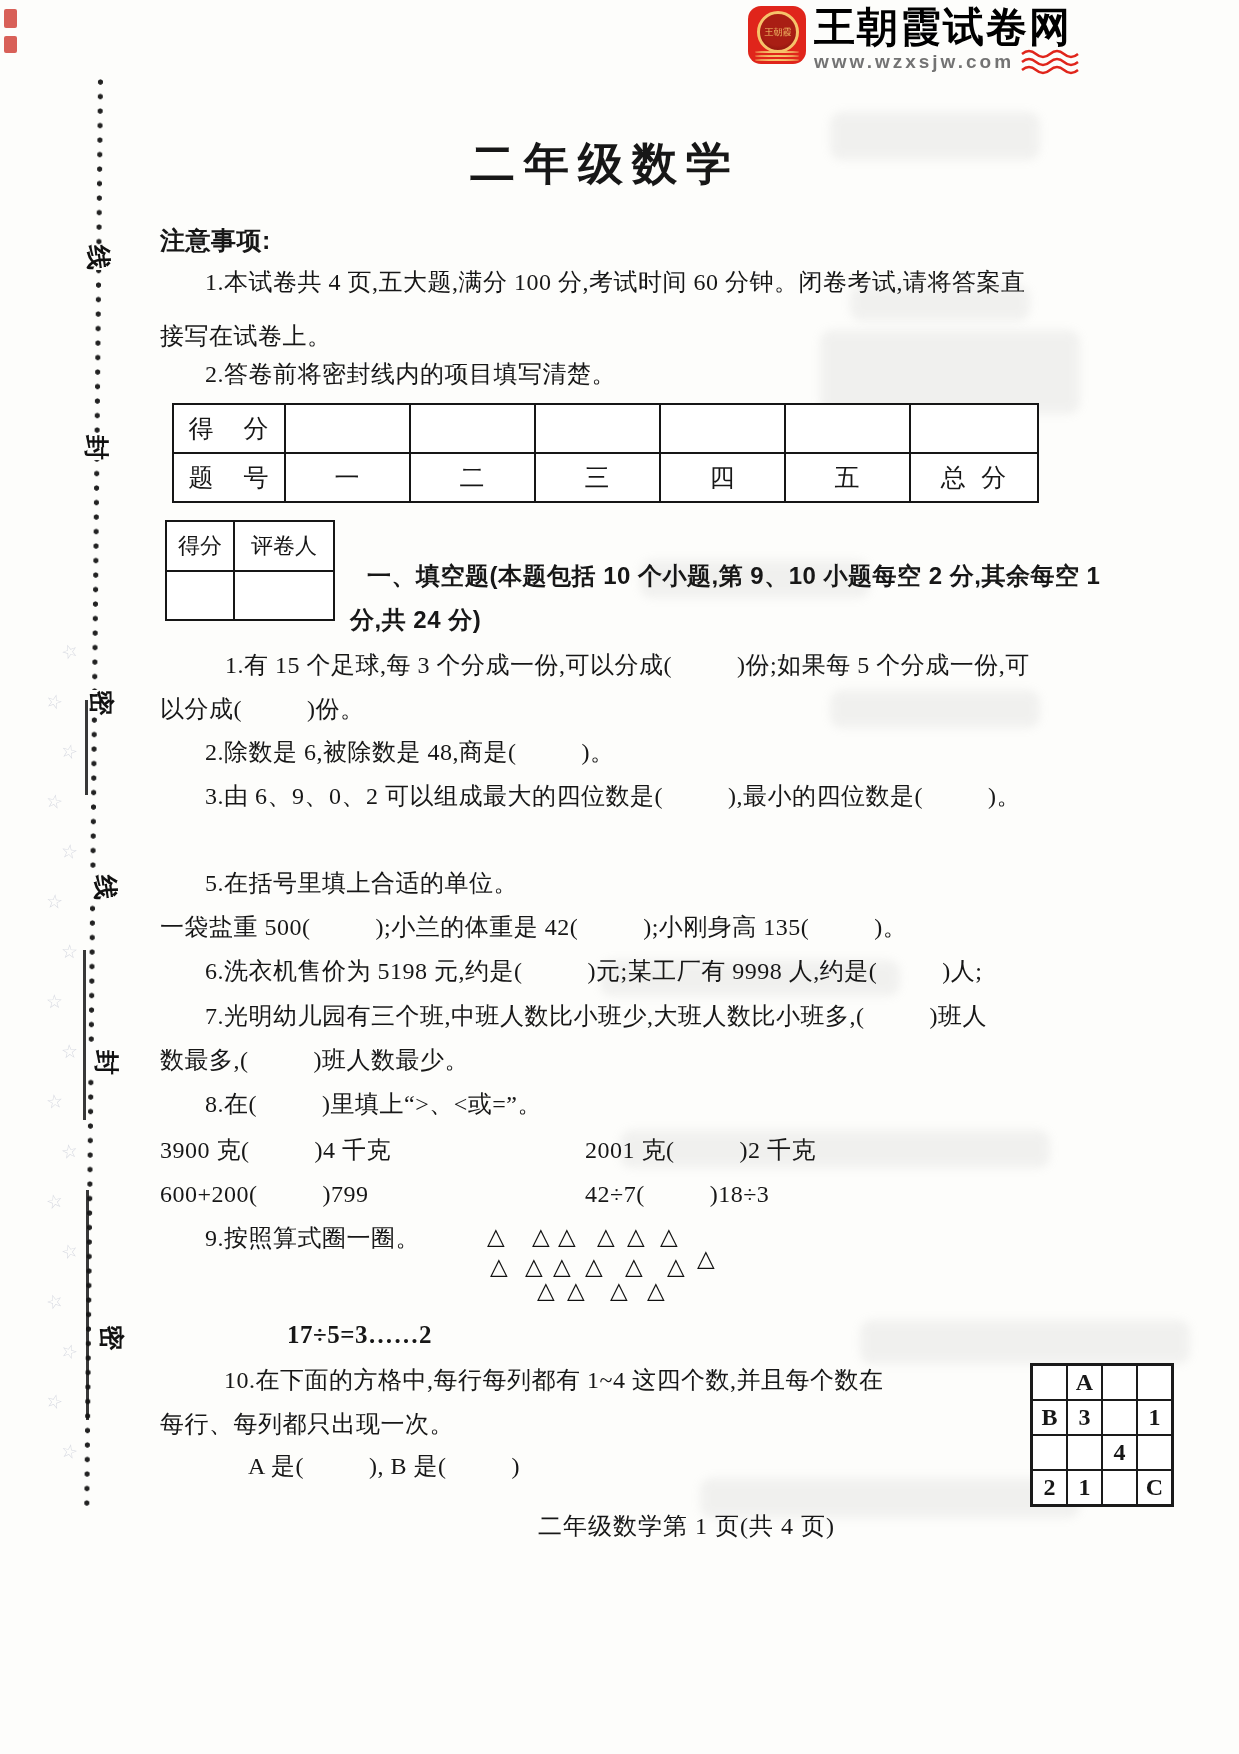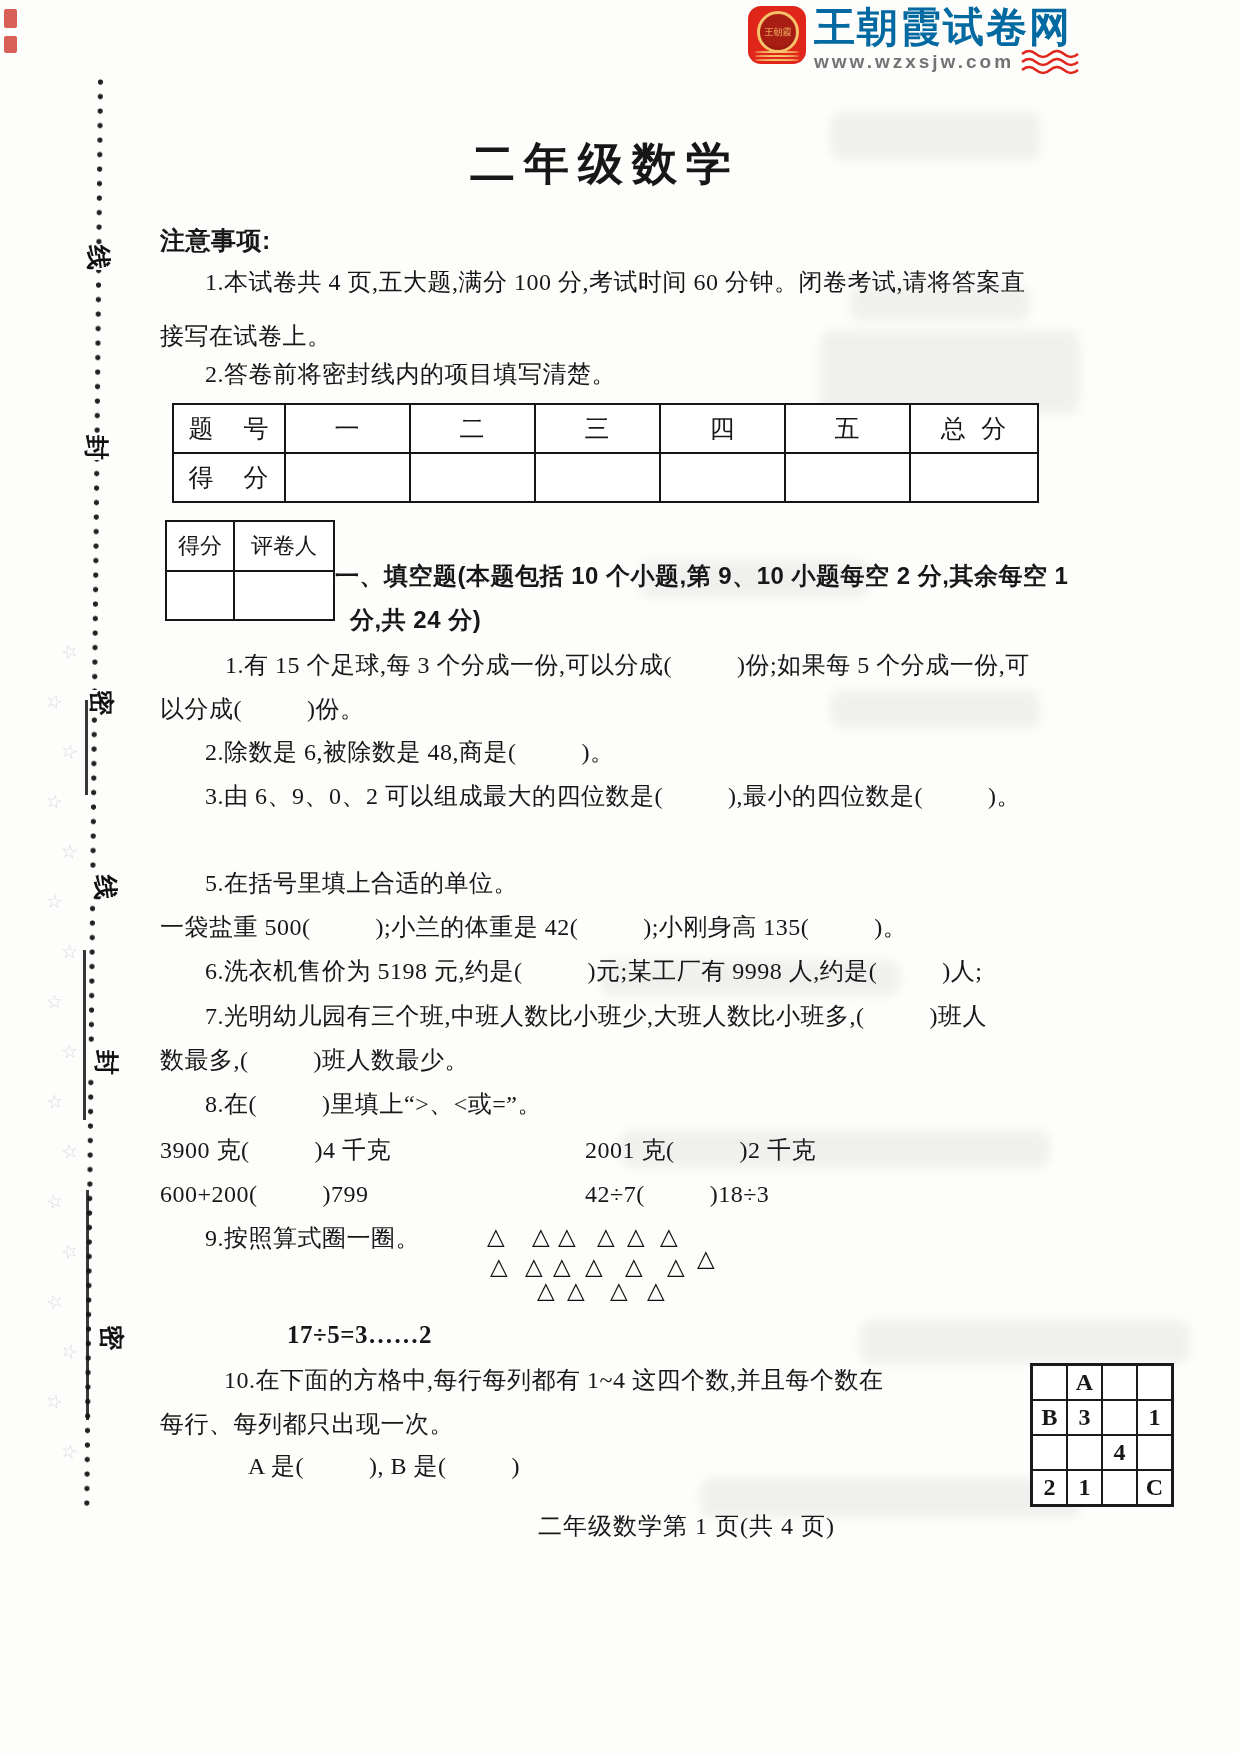--- a/index.html
+++ b/index.html
@@ -12,21 +12,21 @@
   .footerline{position:absolute;left:538px;top:1510px;font-size:24px;letter-spacing:1px;}
   
   .brand{position:absolute;left:748px;top:6px;display:flex;align-items:flex-start;}
   .brand-icon{width:58px;height:58px;border-radius:13px;background:#e0251b;position:relative;flex:0 0 auto;}
   .brand-emblem{position:absolute;left:9px;top:5px;width:36px;height:36px;border-radius:50%;
       border:3px solid #f6c36a;background:radial-gradient(circle at 50% 40%, #a91e14 0 60%, #7a1009 100%);
       color:#f6c36a;font-size:9px;line-height:36px;text-align:center;letter-spacing:0;}
   .brand-wave{position:absolute;left:7px;width:44px;height:2px;background:#f6c36a;border-radius:50%;}
   .brand-text{margin-left:8px;}
   .brand-name{font-family:"Liberation Sans","DejaVu Sans",sans-serif;font-weight:700;
-      font-size:41px;line-height:42px;color:#0369a1;letter-spacing:2px;}
+      font-size:41px;line-height:42px;color:#000000;letter-spacing:2px;}
   .brand-url-row{display:flex;align-items:center;margin-top:1px;}
   .brand-url{font-family:"Liberation Sans","DejaVu Sans",sans-serif;font-weight:700;
       font-size:19px;color:#737373;letter-spacing:3px;}
   
   .seal-line{position:absolute;left:97px;top:78px;width:8px;height:1428px;
       background-image:radial-gradient(circle at 3.5px 4px,#222 2.3px,transparent 2.9px);
       background-size:8px 14.5px;background-repeat:repeat-y;
       transform:rotate(0.55deg);transform-origin:top left;}
   .seal-char{position:absolute;font-size:25px;color:#111;background:#fdfdfb;padding:3px 0;
       transform:rotate(90deg);font-weight:600;}
@@ -115,36 +115,36 @@
       <col style="width:112px">
         <col style="width:125px">
         <col style="width:125px">
         <col style="width:125px">
       <col style="width:125px">
         <col style="width:125px">
         <col style="width:128px">
     </colgroup>
     <tbody>
         <tr>
+      <td>得    分</td>
+      <td></td>
+      <td></td>
+      <td></td>
+      <td></td>
+      <td></td>
+      <td></td>
+    </tr>
+    <tr>
       <td>题    号</td>
       <td>一</td>
       <td>二</td>
       <td>三</td>
       <td>四</td>
       <td>五</td>
       <td>总  分</td>
-    </tr>
-    <tr>
-      <td>得    分</td>
-      <td></td>
-      <td></td>
-      <td></td>
-      <td></td>
-      <td></td>
-      <td></td>
     </tr>
   </tbody>
     </table>
 
   <table class="grader-table">
     <colgroup>
         <col style="width:68px">
         <col style="width:100px">
       </colgroup>
     <tbody>
@@ -152,21 +152,21 @@
       <td>得分</td>
       <td>评卷人</td>
     </tr>
     <tr>
       <td></td>
       <td></td>
     </tr>
   </tbody>
     </table>
 
-  <div class="line bold-sans" style="left:335px;top:562px;">一、填空题(本题包括 10 个小题,第 9、10 小题每空 2 分,其余每空 1</div>
+  <div class="line bold-sans" style="left:367px;top:562px;">一、填空题(本题包括 10 个小题,第 9、10 小题每空 2 分,其余每空 1</div>
   <div class="line bold-sans" style="left:350px;top:606px;">分,共 24 分)</div>
 
   <div class="line" style="left:205px;top:651px;margin-left:20px;">1.有 15 个足球,每 3 个分成一份,可以分成(          )份;如果每 5 个分成一份,可</div>
   <div class="line" style="left:160px;top:695px;text-align:center;">以分成(          )份。</div>
   <div class="line" style="left:205px;top:738px;">2.除数是 6,被除数是 48,商是(          )。</div>
   <div class="line" style="left:205px;top:782px;">3.由 6、9、0、2 可以组成最大的四位数是(          ),最小的四位数是(          )。</div>
   <div class="line" style="left:205px;top:869px;">5.在括号里填上合适的单位。</div>
   <div class="line" style="left:160px;top:913px;">一袋盐重 500(          );小兰的体重是 42(          );小刚身高 135(          )。</div>
   <div class="line" style="left:205px;top:957px;">6.洗衣机售价为 5198 元,约是(          )元;某工厂有 9998 人,约是(          )人;</div>
   <div class="line" style="left:205px;top:1002px;">7.光明幼儿园有三个班,中班人数比小班少,大班人数比小班多,(          )班人</div>

